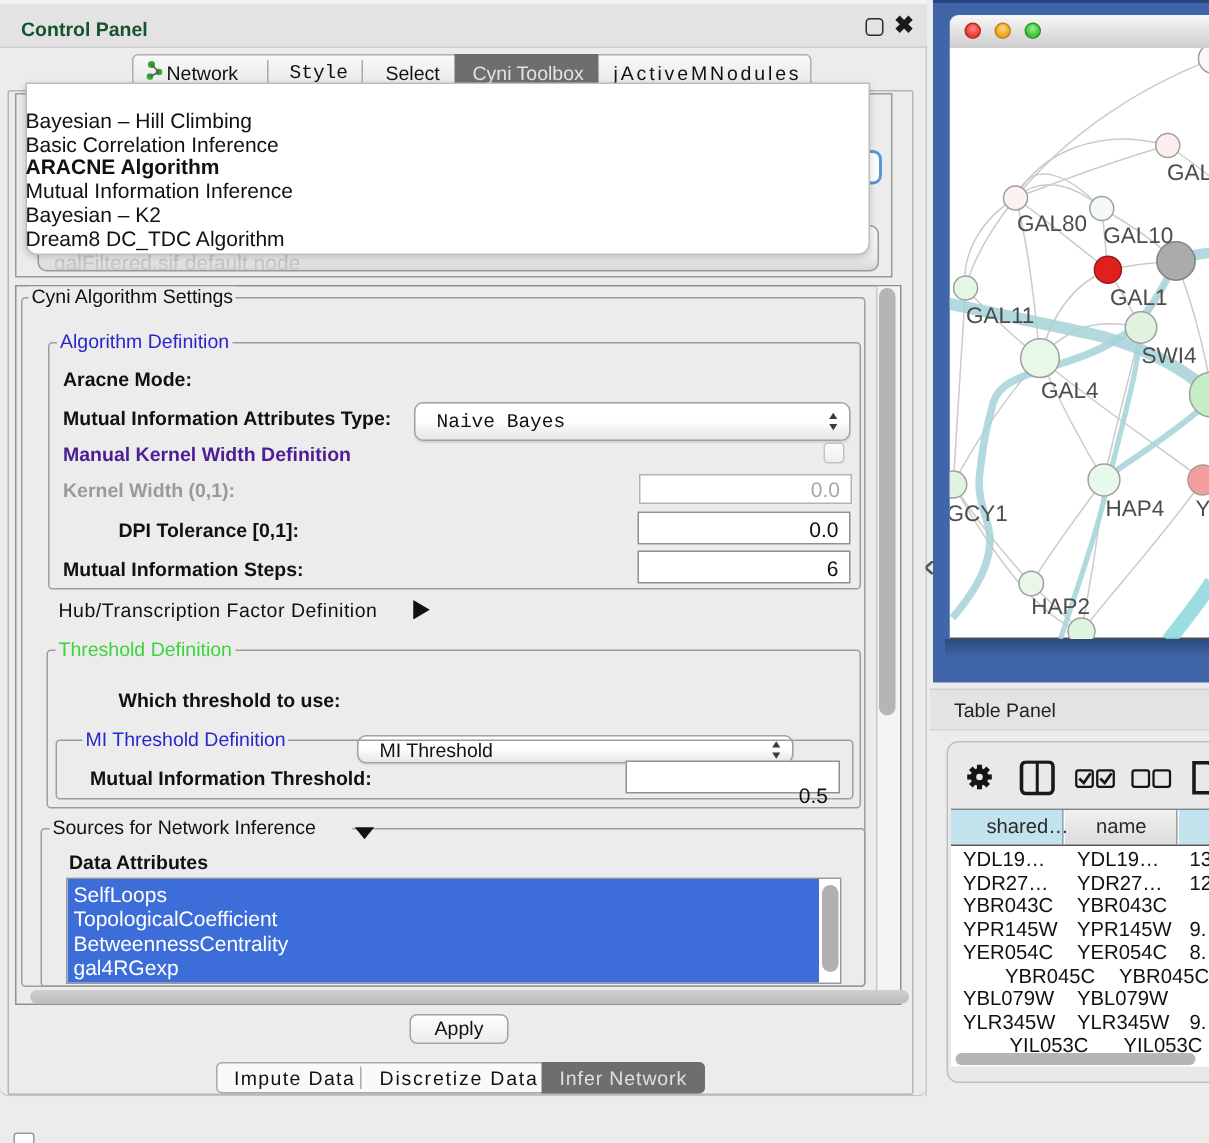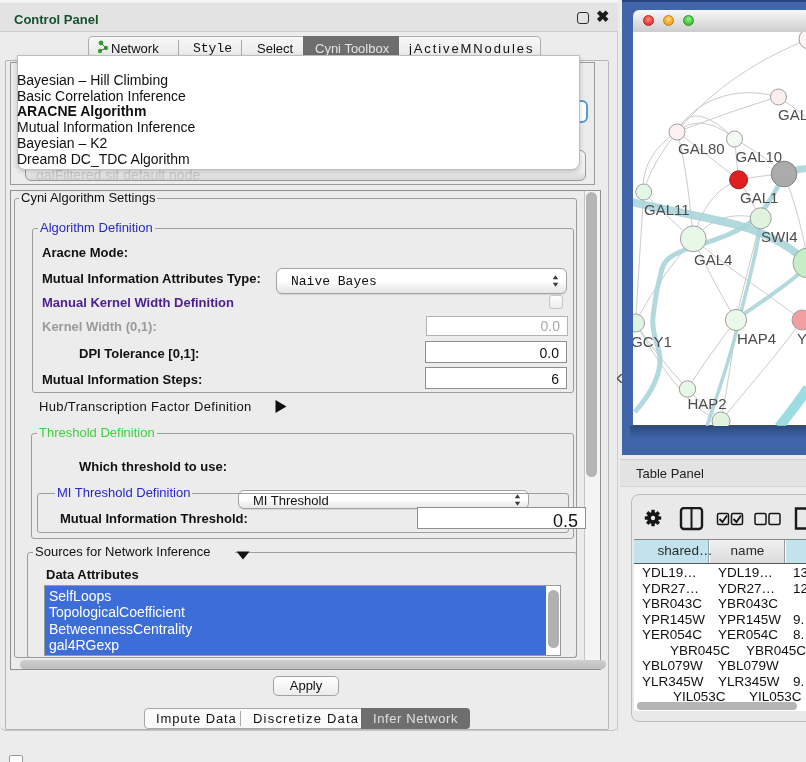--- a/index.html
+++ b/index.html
@@ -285,21 +285,21 @@
       <svg class="arrows" viewBox="0 0 9 12">
         <path d="M4.5 0.2 L7.2 4.3 H1.8 Z" fill="#3a3a3a"></path>
         <path d="M4.5 11.8 L7.2 7.7 H1.8 Z" fill="#3a3a3a"></path>
       </svg>
     </div>
 
 <div class="group" style="left:37px;top:493px;width:532px;height:40px;"></div>
 <div class="gtitle" style="left:55px;top:486px;color:#2727cc;">MI Threshold Definition</div>
 
 <div class="abs bold" style="left:60px;top:511px;">Mutual Information Threshold:</div>
-<div class="tfield" style="left:417px;top:507px;width:169px;height:22px;border:1px solid #8e8e8e;padding:3px 7px 0 0;font-size:18px;">0.5</div>
+<div class="tfield" style="left:417px;top:507px;width:143px;height:22px;border:1px solid #8e8e8e;padding:14px 7px 0 0;font-size:14px;">0.5</div>
 
 <div class="group" style="left:27px;top:552px;width:550px;height:106px;"></div>
 <div class="gtitle" style="left:33px;top:545px;padding-right:24px;">Sources for Network Inference</div>
 <div class="abs" style="left:236px;top:548px;width:14px;height:9px;"><svg width="14" height="9" viewBox="0 0 14 9">
         <path d="M0.5 0.5 L13.5 0.5 L7 8.5 Z" fill="#111"></path>
       </svg></div>
 
 <div class="abs bold" style="left:46px;top:567px;">Data Attributes</div>
 <div class="abs" style="left:44px;top:585px;width:517px;height:71px;background:#fff;border:1px solid #999;overflow:hidden;">
   <div class="abs" style="left:0;top:0;width:501px;height:71px;background:#3d6dd8;color:#fff;font-size:14px;line-height:16.4px;padding:2px 0 0 4px;">SelfLoops<br>TopologicalCoefficient<br>BetweennessCentrality<br>gal4RGexp</div>

